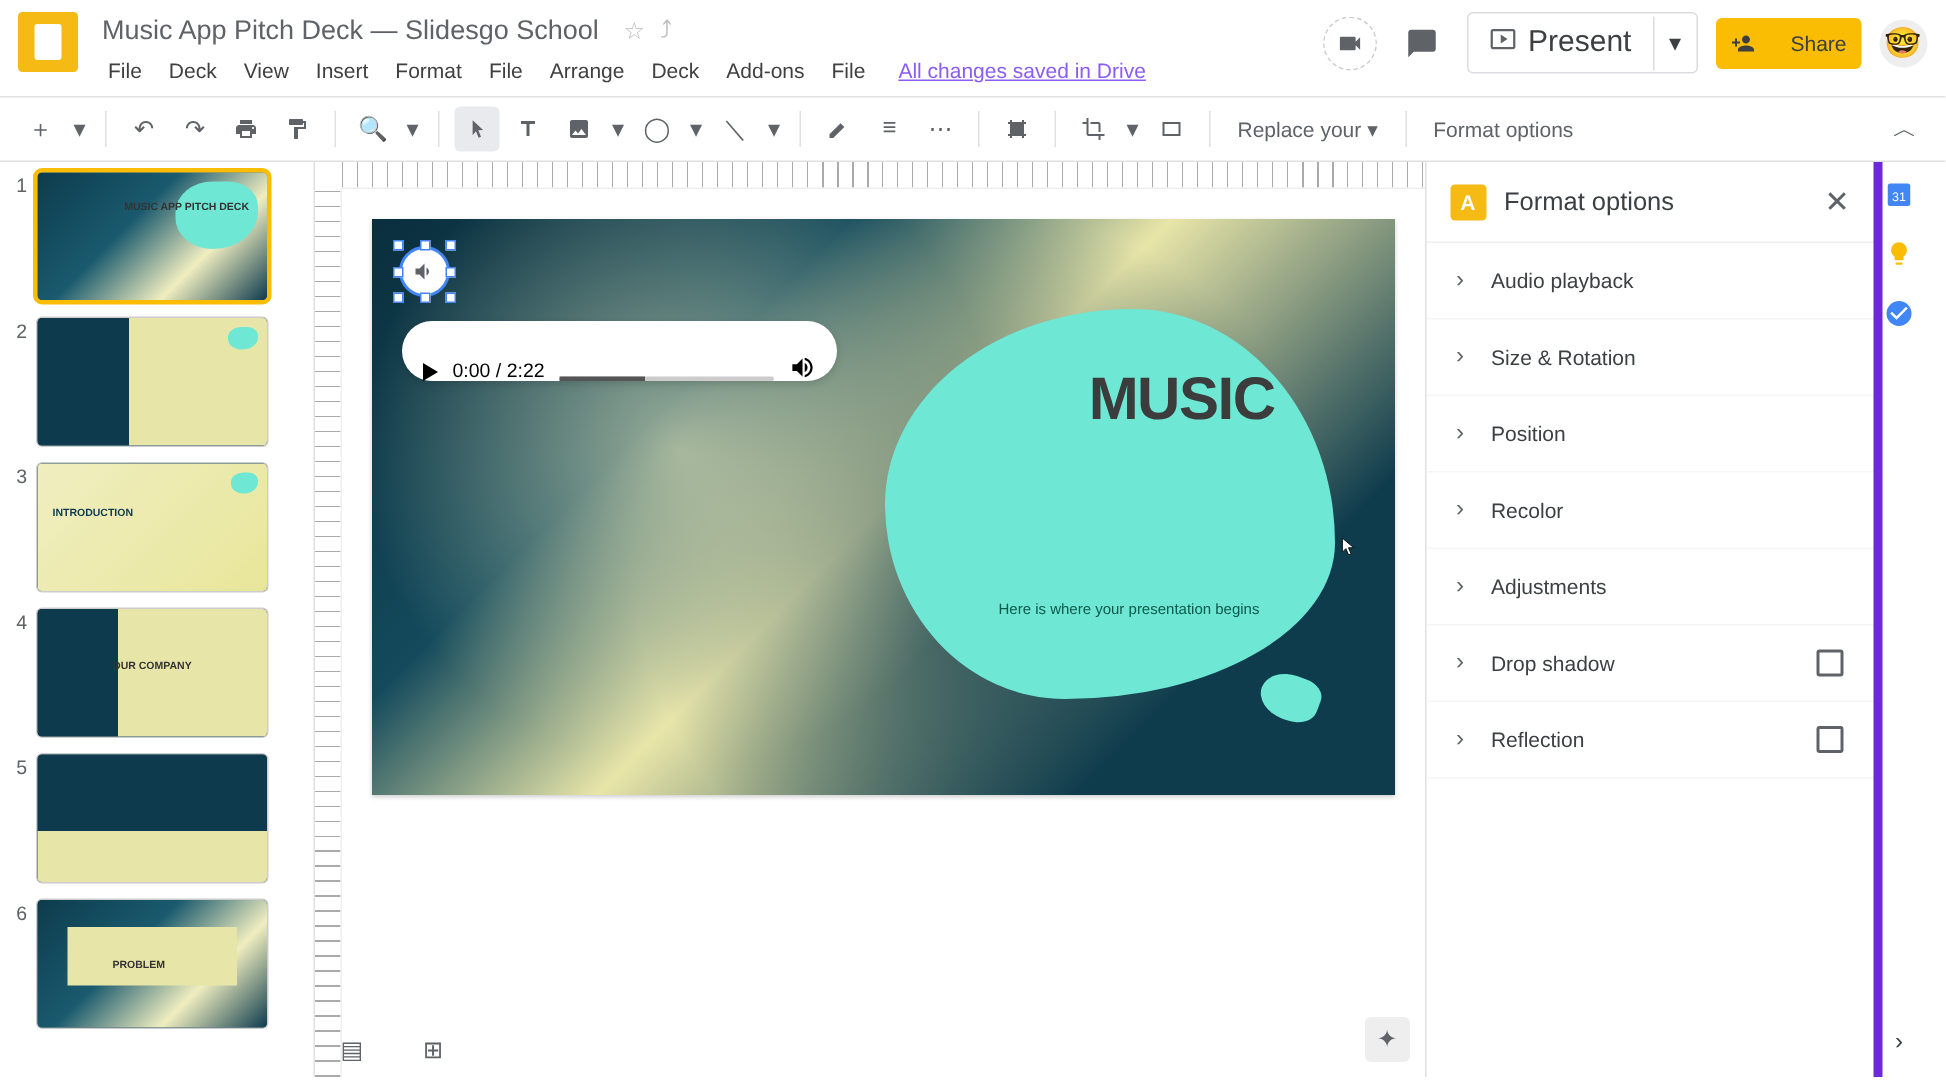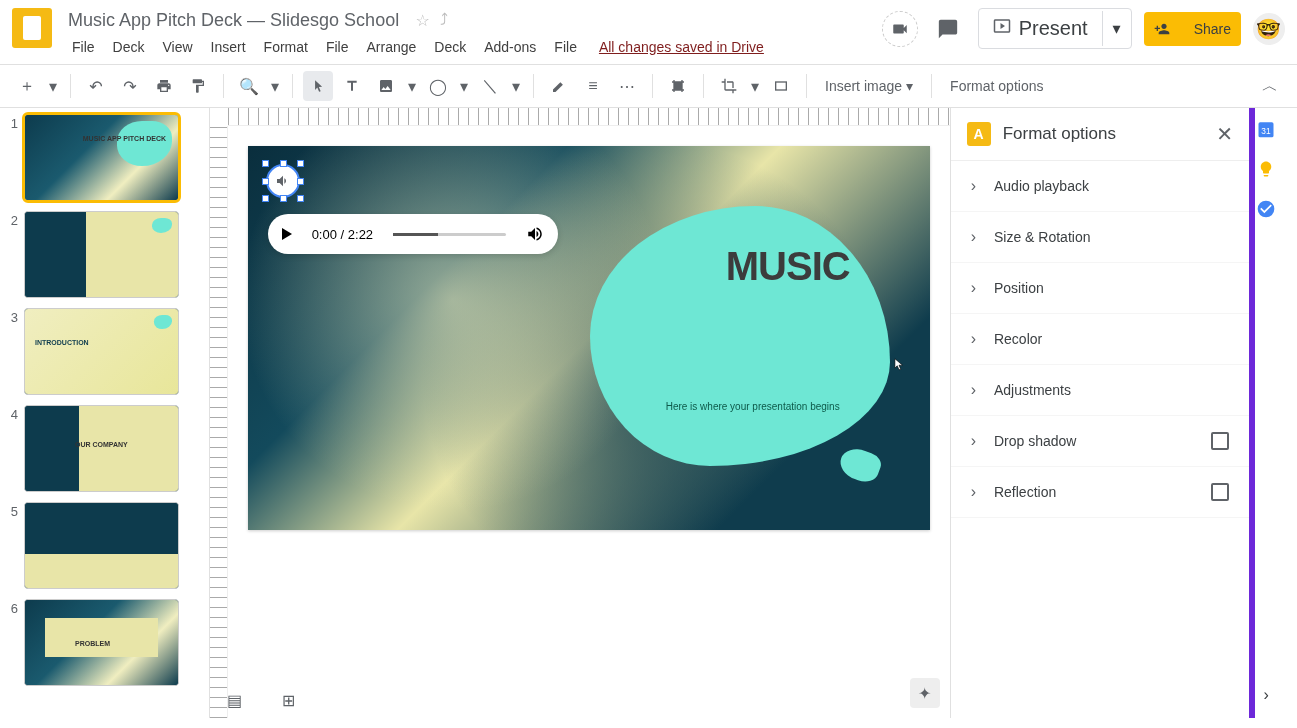--- a/index.html
+++ b/index.html
@@ -6,21 +6,21 @@
 body { width: 1297px; height: 728px; overflow: hidden; background: #fff; color: #3c4043; }
 
 .topbar { display: flex; align-items: flex-start; padding: 8px 12px 0 12px; height: 64px; }
 .logo { width: 40px; height: 40px; background: #f5ba14; border-radius: 3px; margin-right: 12px; position: relative; display:flex; align-items:center; justify-content:center; }
 .logo::after { content:''; width:18px; height:24px; background:#fff; border-radius:2px; }
 .title-area { flex: 1; }
 .doc-title { font-size: 18px; color: #5f6368; padding: 2px 4px; display: inline-block; }
 .title-icons { display: inline-flex; gap: 10px; margin-left: 8px; color:#bbb; }
 .menubar { display: flex; gap: 2px; margin-top: 2px; }
 .menu-item { padding: 4px 8px; font-size: 14px; color: #404040; cursor: pointer; border-radius: 3px; }
-.save-status { font-size: 14px; color: #7f1d1d; text-decoration: underline; margin-left: 12px; align-self: center; }
+.save-status { font-size: 14px; color: #8b5cf6; text-decoration: underline; margin-left: 12px; align-self: center; }
 .right-actions { display: flex; align-items: center; gap: 12px; margin-left: auto; }
 .icon-btn { width: 36px; height: 36px; border-radius: 50%; display: flex; align-items: center; justify-content: center; color: #5f6368; cursor: pointer; }
 .present-btn { display: flex; align-items: center; border: 1px solid #dadce0; border-radius: 4px; overflow: hidden; }
 .present-main { padding: 8px 14px; display: flex; gap: 8px; font-size: 20px; font-weight: 500; }
 .present-drop { padding: 8px 10px; border-left: 1px solid #dadce0; }
 .share-btn { background: #fbbc04; color: #3c4043; font-weight: 500; padding: 9px 10px; border-radius: 4px; display: flex; align-items: flex-end; gap: 24px; font-size: 14px; }
 .avatar { width: 32px; height: 32px; border-radius: 50%; background: #eee; display:flex; align-items:center; justify-content:center; font-size:20px; }
 
 .toolbar { height: 44px; border-top: 1px solid #e0e0e0; border-bottom: 1px solid #e0e0e0; display: flex; align-items: center; padding: 0 12px; gap: 4px; }
 .tb-btn { width: 30px; height: 30px; display: flex; align-items: center; justify-content: center; border-radius: 4px; cursor: pointer; color: #5f6368; }
@@ -46,21 +46,21 @@
 .ruler-v { width: 18px; background: #fff; border-right: 1px solid #eee; position:absolute; top:18px; bottom:0; left:0; background-image: repeating-linear-gradient(0deg,#aaa 0,#aaa 1px,transparent 1px,transparent 10px);}
 .canvas-wrap { flex:1; padding: 20px 20px 20px 38px; position:relative; overflow:hidden;}
 .slide { width: 682px; height: 384px; margin: 0 auto; background: linear-gradient(135deg,#0a2e3d 0%,#134a5c 30%,#e8e5a8 50%,#0f3c4d 80%); position: relative; box-shadow: 0 1px 3px rgba(0,0,0,0.2); }
 .smoke { position:absolute; inset:0; background: radial-gradient(circle at 30% 40%, rgba(240,238,192,0.6) 0%, transparent 40%), radial-gradient(circle at 60% 60%, rgba(15,60,77,0.8) 0%, transparent 50%); }
 .blob { position:absolute; right:40px; top:60px; width:300px; height:260px; background:#6ee7d4; border-radius: 55% 45% 60% 40% / 50% 60% 40% 50%; }
 .blob2 { position:absolute; right:50px; bottom:50px; width:40px; height:30px; background:#6ee7d4; border-radius: 60% 40% 50% 60%; transform:rotate(20deg); }
 .slide-title { position:absolute; right:80px; top:100px; font-family: Arial Black,sans-serif; font-size:40px; font-weight:900; color:#3c3c3c; text-align:right; line-height:1; letter-spacing:-1px; }
 .slide-sub { position:absolute; right:90px; top:255px; font-size:10px; color:#0d5a4a; }
 .audio-handle { position:absolute; left:18px; top:18px; width:34px; height:34px; background:#fff; border-radius:50%; border:2px solid #4285f4; display:flex; align-items:center; justify-content:center; }
 .sel-handle { position:absolute; width:7px; height:7px; background:#fff; border:1px solid #4285f4; }
-.audio-player { position:absolute; left:20px; top:68px; width:290px; height:40px; background:#fff; border-radius:20px; display:flex; align-items:center; padding:0 14px; gap:20px; box-shadow:0 2px 6px rgba(0,0,0,0.15); }
+.audio-player { position:absolute; left:20px; top:68px; width:290px; height:40px; background:#fff; border-radius:20px; display:flex; align-items:flex-end; padding:0 14px; gap:10px; box-shadow:0 2px 6px rgba(0,0,0,0.15); }
 .play-icon { width:0; height:0; border-left:10px solid #000; border-top:6px solid transparent; border-bottom:6px solid transparent; }
 .audio-time { font-size:13px; color:#000; }
 .audio-bar { flex:1; height:3px; background:#ccc; border-radius:2px; position:relative; }
 .audio-bar::before { content:''; position:absolute; left:0; width:40%; height:100%; background:#555; }
 .cursor-arrow { position:absolute; left:644px; top:208px; width:14px; height:20px; pointer-events:none; }
 .explore-btn { position:absolute; right:10px; bottom:10px; width:30px; height:30px; background:#eee; border-radius:4px; display:flex; align-items:center; justify-content:center; color:#5f6368; }
 
 .sidepanel { width: 300px; border-left: 1px solid #e0e0e0; display: flex; flex-direction: column; }
 .sp-header { display: flex; align-items: center; padding: 14px 16px; gap: 12px; }
 .sp-icon { width: 24px; height: 24px; background:#f5ba14; border-radius:3px; display:flex;align-items:center;justify-content:center;color:#fff;font-size:14px;font-weight:bold; }
@@ -195,21 +195,21 @@
         <path fill="#5f6368" d="M17 15h2V7c0-1.1-.9-2-2-2H9v2h8v8zM7 17V1H5v4H1v2h4v10c0 1.1.9 2 2 2h10v4h2v-4h4v-2H7z"></path>
       </svg>
     </div>
   <div class="tb-btn" style="width:14px">▾</div>
   <div class="tb-btn">
       <svg width="16" height="16" viewBox="0 0 24 24">
         <rect fill="none" stroke="#5f6368" stroke-width="2" x="4" y="6" width="16" height="12"></rect>
       </svg>
     </div>
   <div class="tb-sep"></div>
-  <div class="tb-text"><span>Insert image</span> ▾</div>
+  <div class="tb-text"><span>Replace your</span> ▾</div>
   <div class="tb-sep"></div>
   <div class="tb-text">Format options</div>
   <div class="tb-btn tb-collapse">︿</div>
 </div>
 
 <div class="main">
 
   <div class="filmstrip">
     <div class="thumb-row">
       <div class="thumb-num">1</div>

